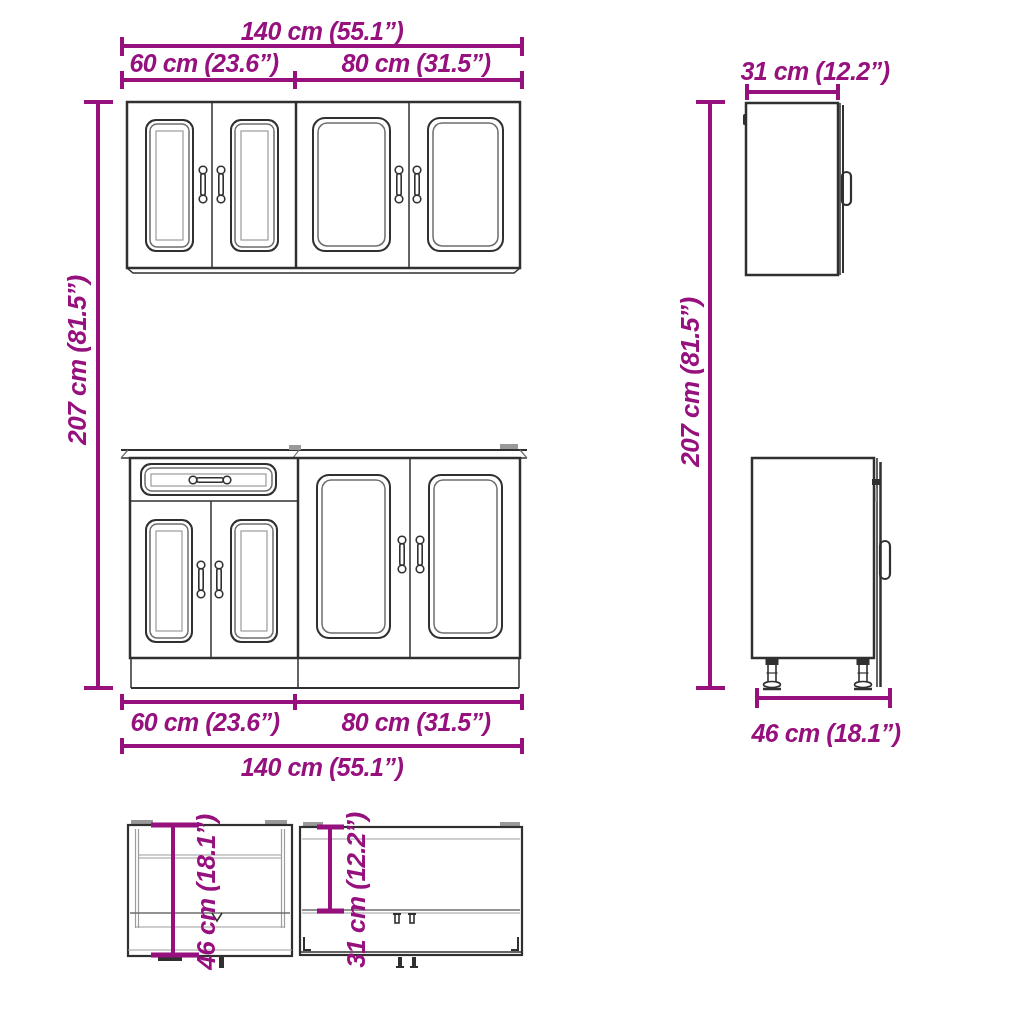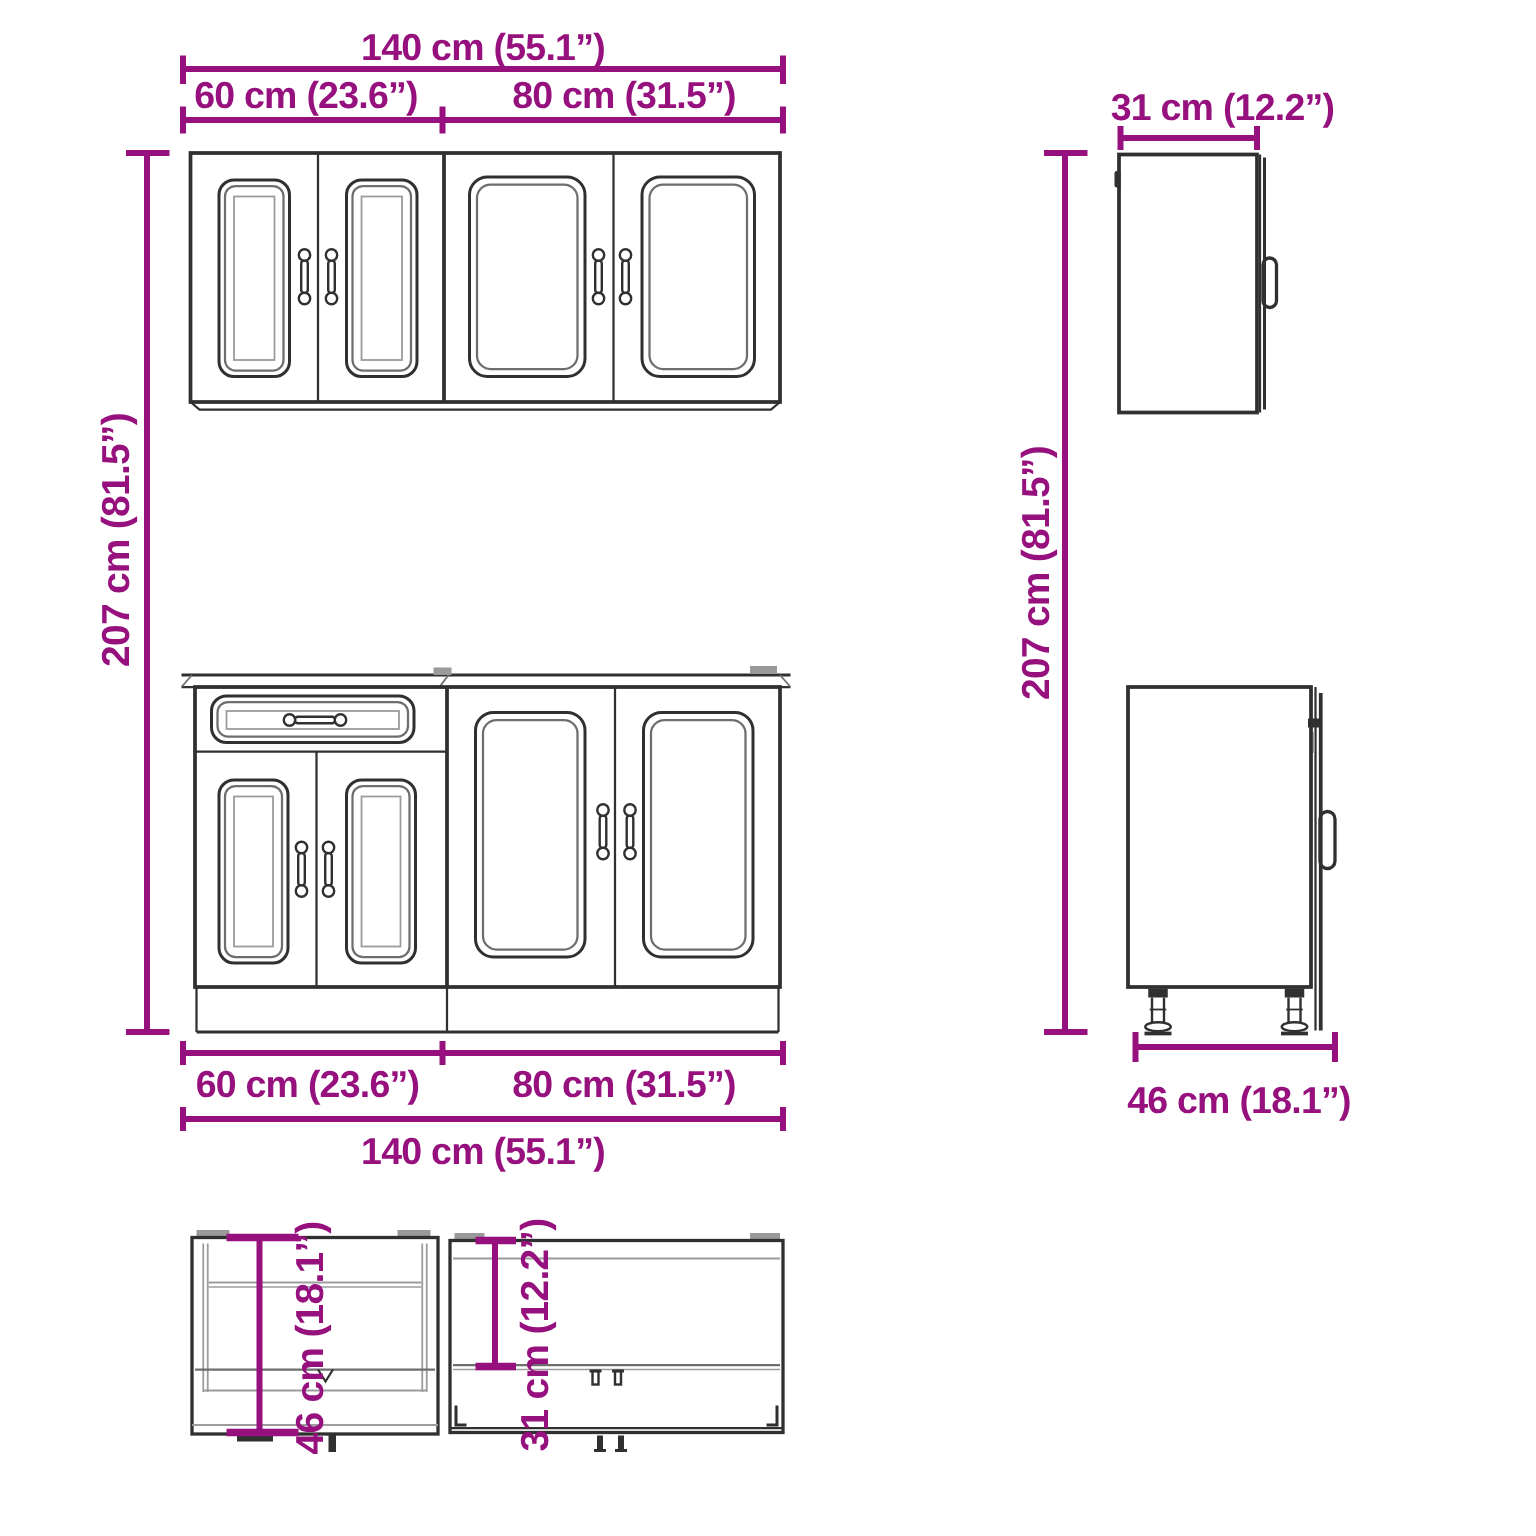--- a/index.html
+++ b/index.html
@@ -1,17 +1,17 @@
 <!DOCTYPE html>
 <html style="--dimension: #96107E; --outline: #303030; --detail: #9c9c9c; --background: #ffffff;"><head>
 <meta charset="utf-8">
 <style>
   html,body{margin:0;padding:0;background:#fff;}
   .canvas{position:relative;width:1024px;height:1024px;background:#fff;overflow:hidden;
-          font-family:"Liberation Sans","DejaVu Sans",sans-serif;}
+          font-family:"Liberation Sans","DejaVu Sans",sans-serif;font-style:italic;}
   svg{display:block;}
   
   .dim{stroke:var(--dimension,#96107E);stroke-width:4;fill:none;}
   .dimw{stroke:var(--dimension,#96107E);stroke-width:5;fill:none;}
   text.dim-label{fill:var(--dimension,#96107E);font-weight:700;font-size:25px;
                  letter-spacing:-0.5px;font-family:"Liberation Sans","DejaVu Sans",sans-serif;}
   text.dim-label.vert{font-size:26px;}
   
   .ln{fill:none;stroke:var(--outline,#303030);}
   .mid{stroke:#6e6e6e;}

